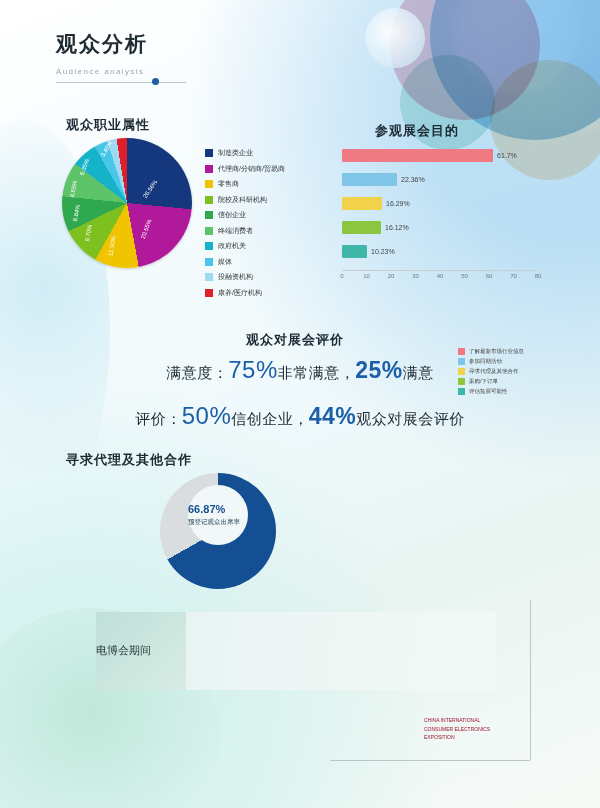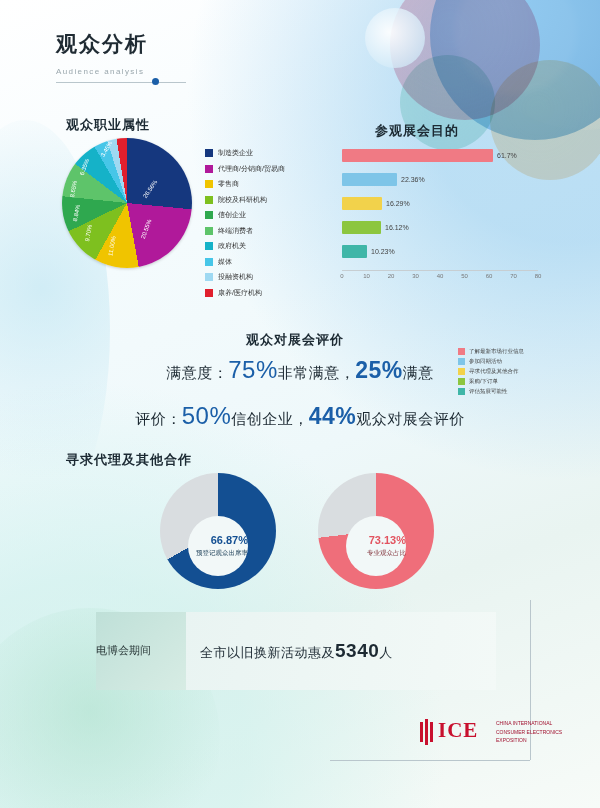--- a/index.html
+++ b/index.html
@@ -76,22 +76,22 @@
   .blegend .tx{font-size:5.5px;color:#444;white-space:nowrap;}
 
   
   .evalblock{position:absolute;left:0;top:338px;width:600px;text-align:center;}
   .evalline{font-size:15px;color:#1d2a33;margin:18px 0;letter-spacing:.5px;}
   .evalline .big{font-size:24px;font-weight:normal;color:#1b5fa8;text-align:center;}
   .evalline .big2{font-size:23px;font-weight:bold;color:#1b5fa8;}
 
   
   .donut{position:absolute;width:116px;height:116px;border-radius:50%;}
-  .donut .hole{position:absolute;left:28px;top:43px;width:60px;height:60px;border-radius:50%;
-    background:#f2f8f8;display:flex;flex-direction:column;align-items:flex-end;justify-content:center;}
+  .donut .hole{position:absolute;left:28px;top:12px;width:60px;height:60px;border-radius:50%;
+    background:#f2f8f8;display:flex;flex-direction:column;align-items:flex-start;justify-content:center;}
   .donut .pv{font-size:11px;font-weight:bold;}
   .donut .pl{font-size:6.5px;margin-top:3px;}
 
   
   .ribbon{position:absolute;left:96px;top:612px;width:400px;height:78px;}
   .rib-left{position:absolute;left:0;top:0;width:90px;height:78px;
     background:linear-gradient(135deg,#bfe0d8,#d7ece4);
     display:flex;flex-direction:row;align-items:center;justify-content:flex-start;
     font-size:11px;color:#2b3a3a;line-height:1.55;}
   .rib-right{position:absolute;left:90px;top:0;width:310px;height:78px;
@@ -258,44 +258,29 @@
     </div>
   </div>
 
   <div class="donut" style="left:160px;top:473px;background:conic-gradient(#134f92 0 66.87%,#d9dde0 66.87% 100%);">
     <div class="hole">
       <span class="pv" style="color:#134f92">66.87%</span>
       <span class="pl" style="color:#25465e">预登记观众出席率</span>
     </div>
   </div>
 
-  <div class="donut" style="left:318px;top:473px;background:conic-gradient(#ef6e7a 0 73.13%,#d9dde0 73.13% 100%);">
-    <div class="hole">
-      <span class="pv" style="color:#e2535f">73.13%</span>
-      <span class="pl" style="color:#8a4048">专业观众占比</span>
-    </div>
-  </div>
 
   <div class="ribbon">
     <div class="rib-left">
       <span>电博会</span>
       <span>期间</span>
     </div>
     <div class="rib-right">
-      <div class="l">
-        <span>全市以旧换新活动惠及</span><b>5340</b><span>人</span>
-      </div>
     </div>
   </div>
   <div class="rib-vline"></div>
   <div class="rib-hline"></div>
 
   <div class="logo">
-    <div class="mark">
-      <div class="cbar" style="left:0px;height:20px;top:6px"></div>
-      <div class="cbar" style="left:5px;height:26px;top:3px"></div>
-      <div class="cbar" style="left:10px;height:20px;top:6px"></div>
-      <div class="ice">ICE</div>
-    </div>
     <div class="txt">CHINA INTERNATIONAL<br>CONSUMER ELECTRONICS<br>EXPOSITION</div>
   </div>
 
 </div>
 
 </body></html>

